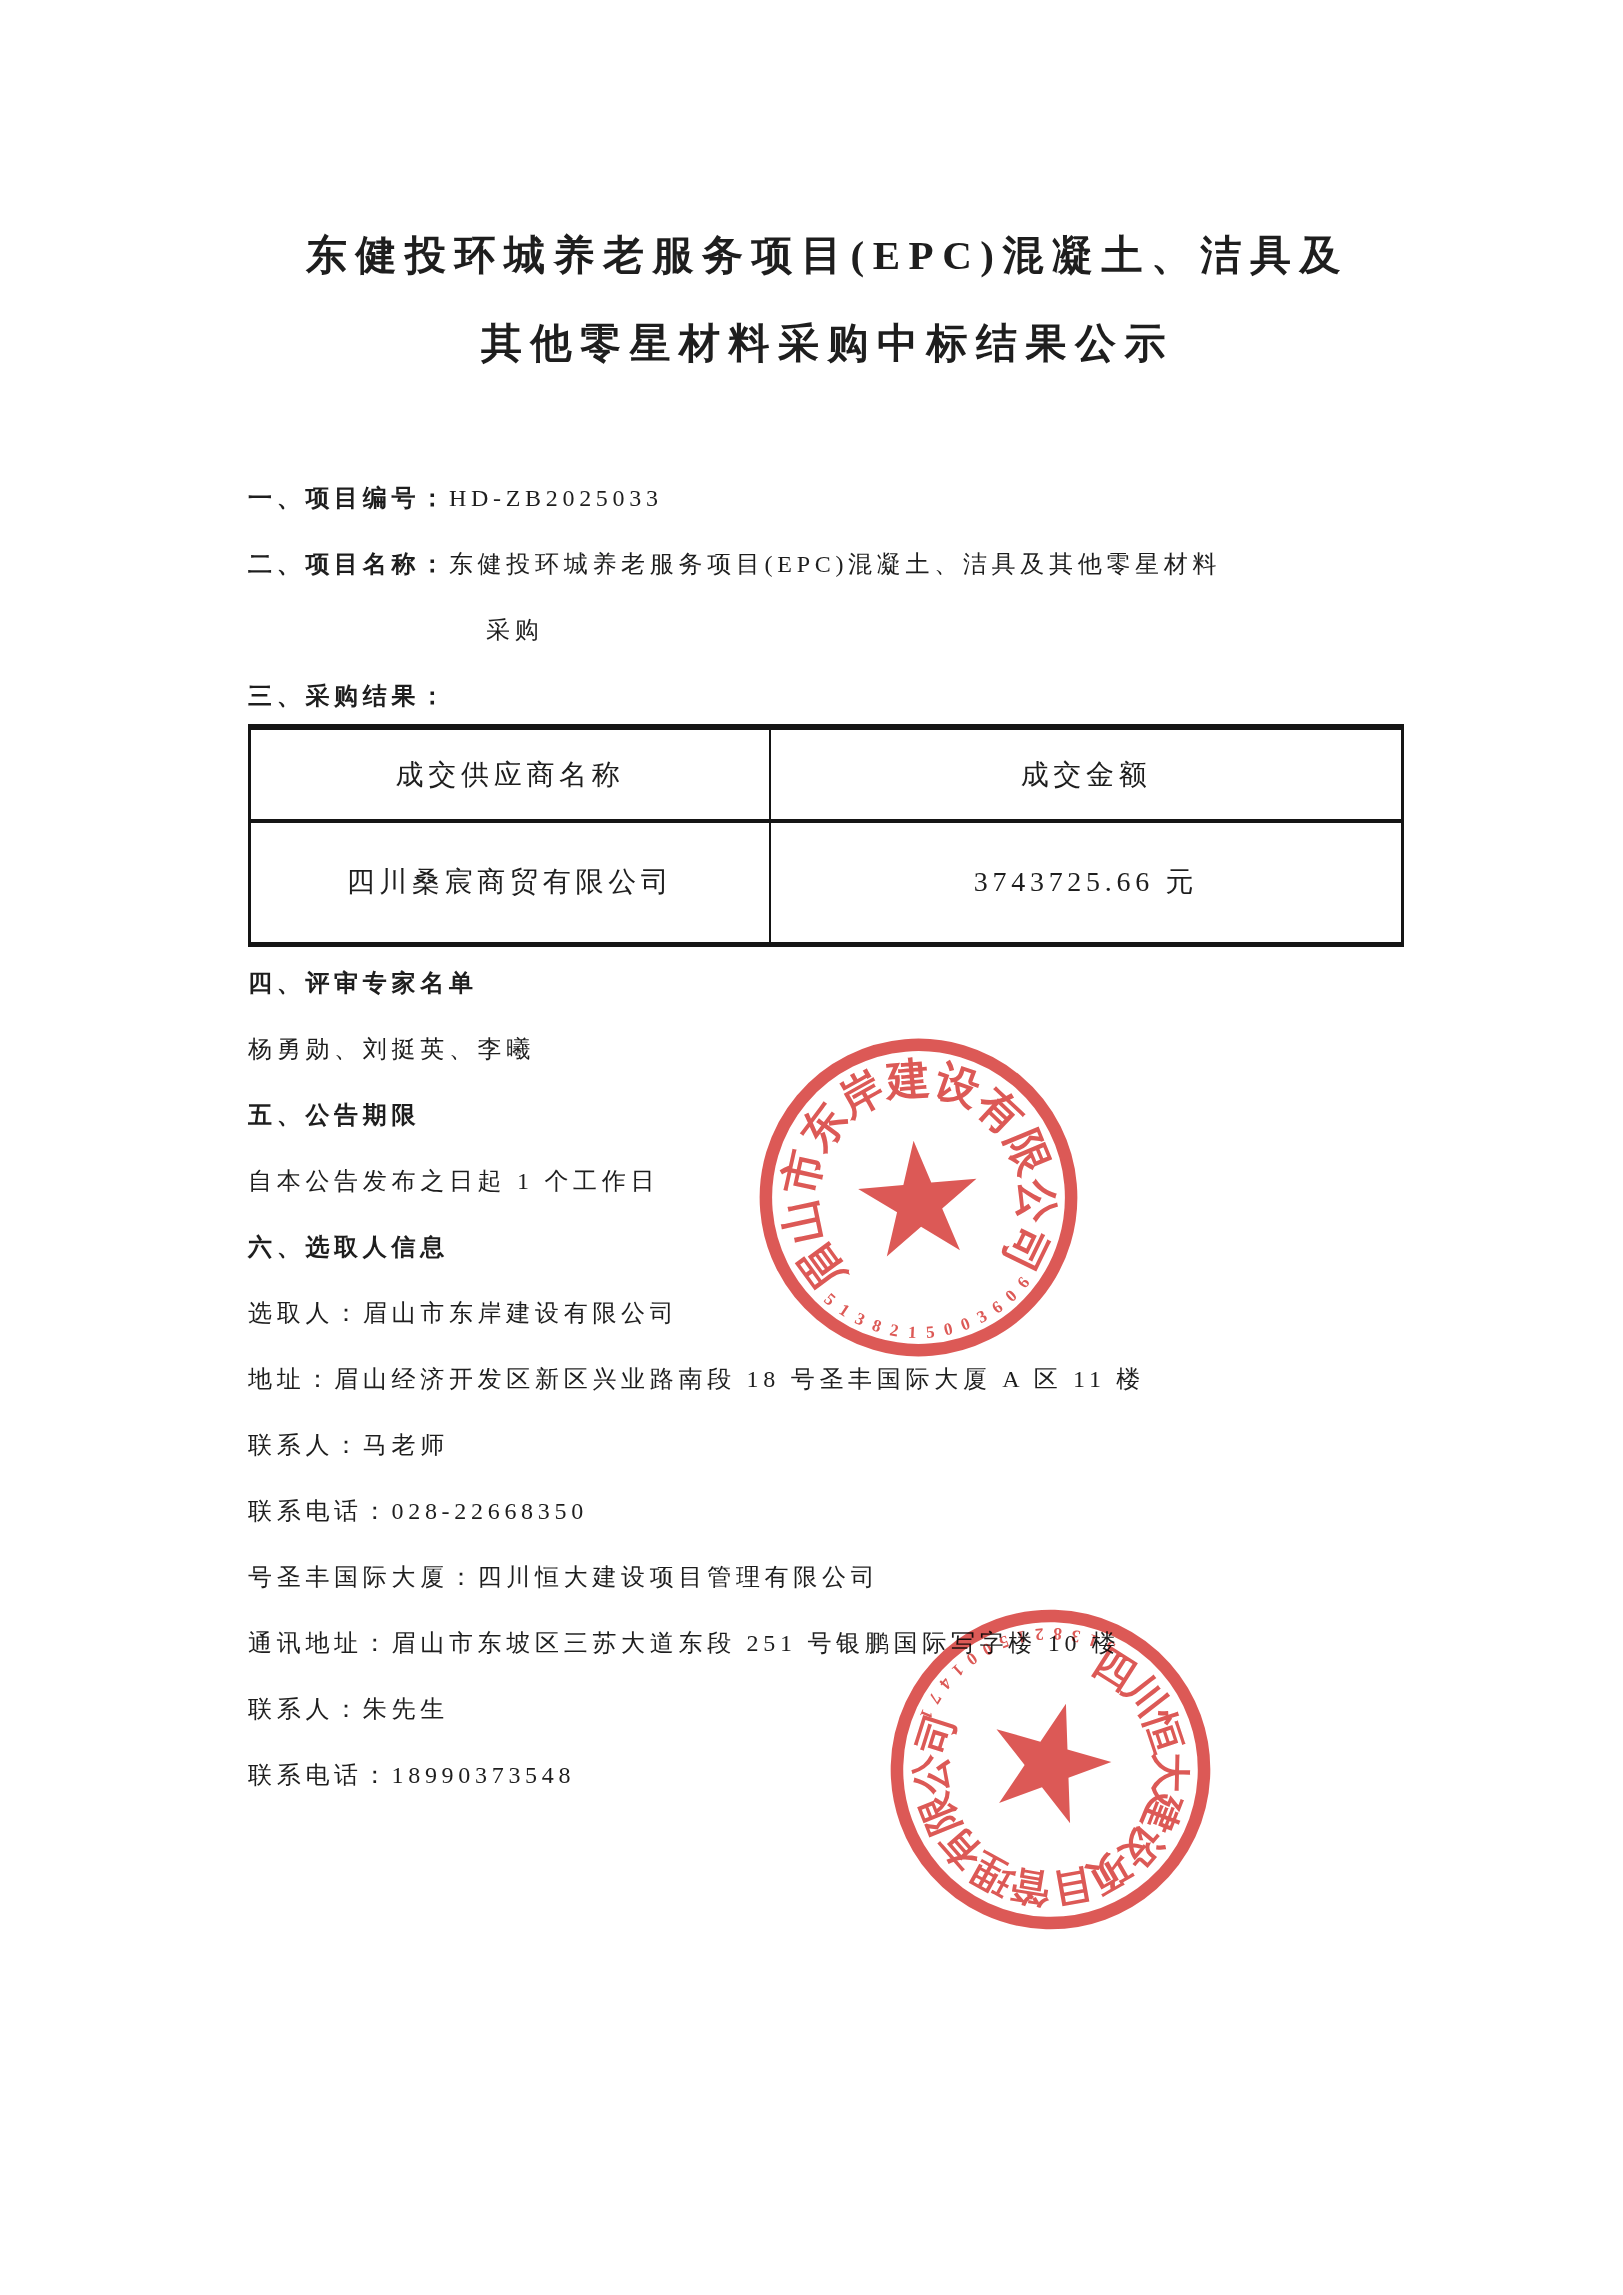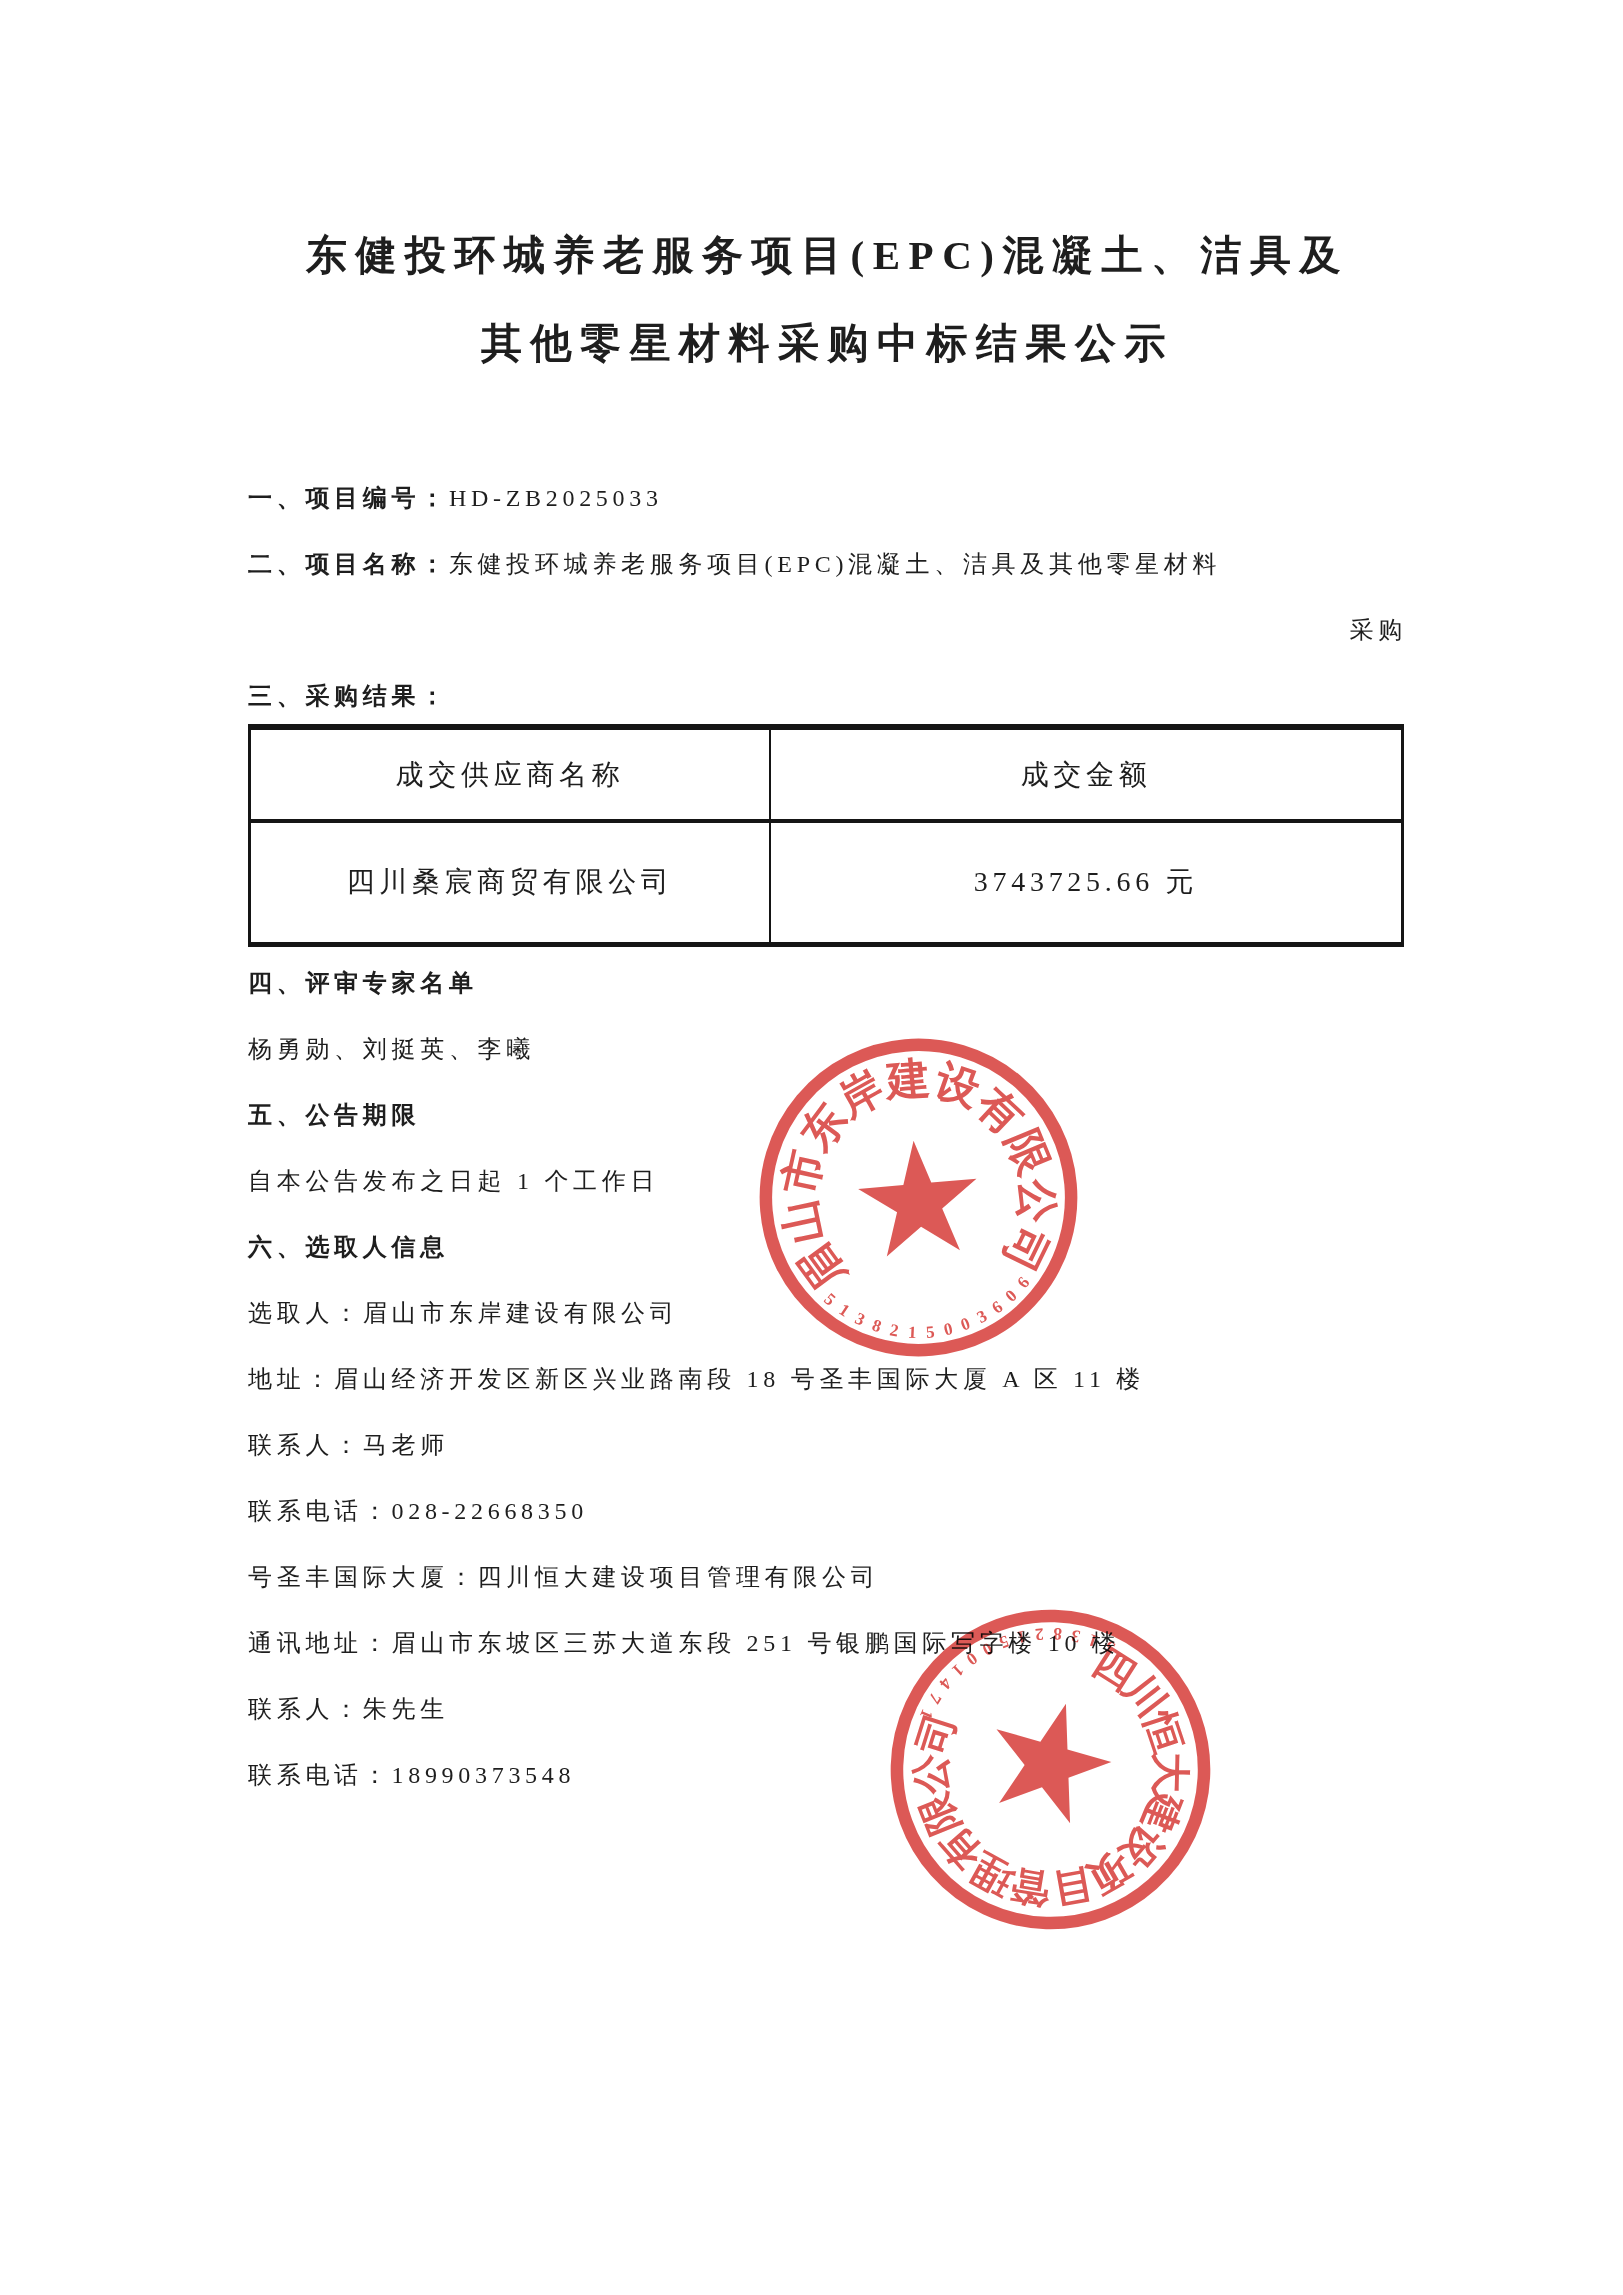--- a/index.html
+++ b/index.html
@@ -21,21 +21,21 @@
     letter-spacing:8.5px; text-align:center;
   }
   .doc-title .title-line { display:block; }
   .line {
     font-size:24px; line-height:29px; letter-spacing:4.7px;
     margin-top:37px;
     white-space:nowrap;
   }
   .line .b { font-weight:bold; }
   .first-line { margin-top:97px; }
-  .indent { padding-left:238px;text-align:right; }
+  .indent { padding-left:238px; }
   .result-table {
     width:1156px; margin-top:13px;
     border-collapse:collapse; table-layout:fixed;
     border:3.8px solid #151515;
     border-top-width:6.1px; border-bottom-width:5.7px;
   }
   .result-table th, .result-table td {
     border:2.4px solid #151515;
     text-align:center; vertical-align:middle;
     font-size:28px; font-weight:normal; letter-spacing:4.7px;

